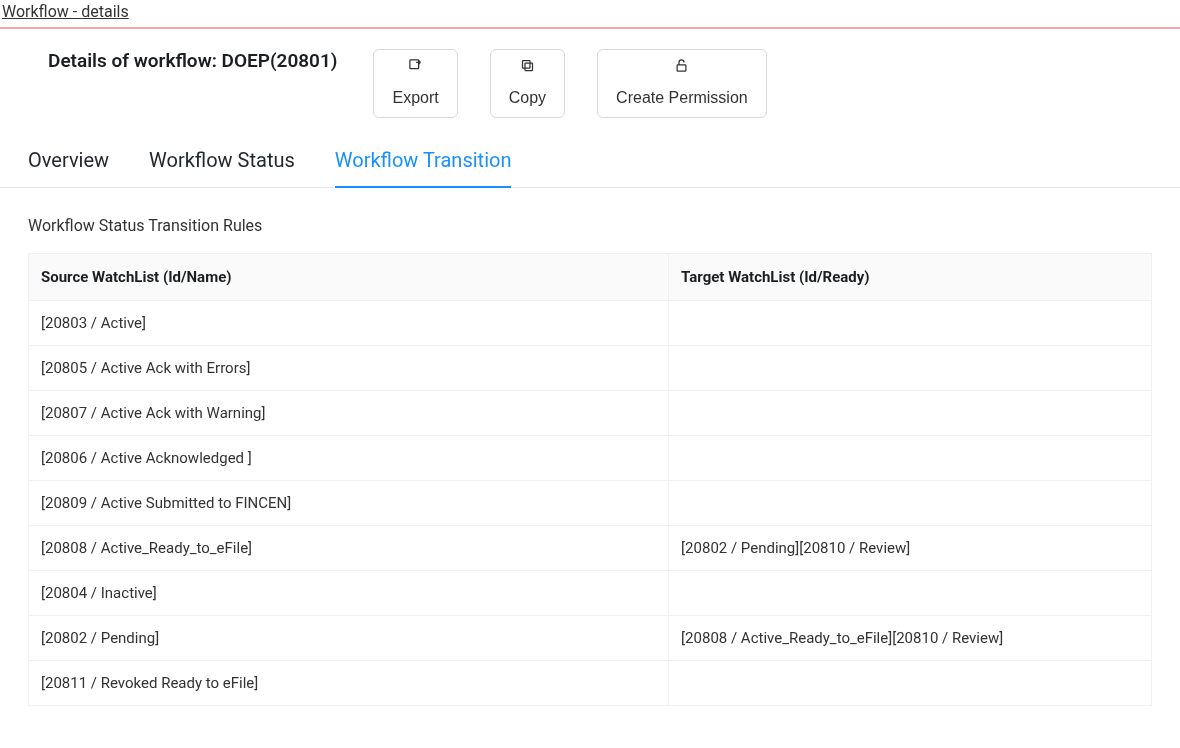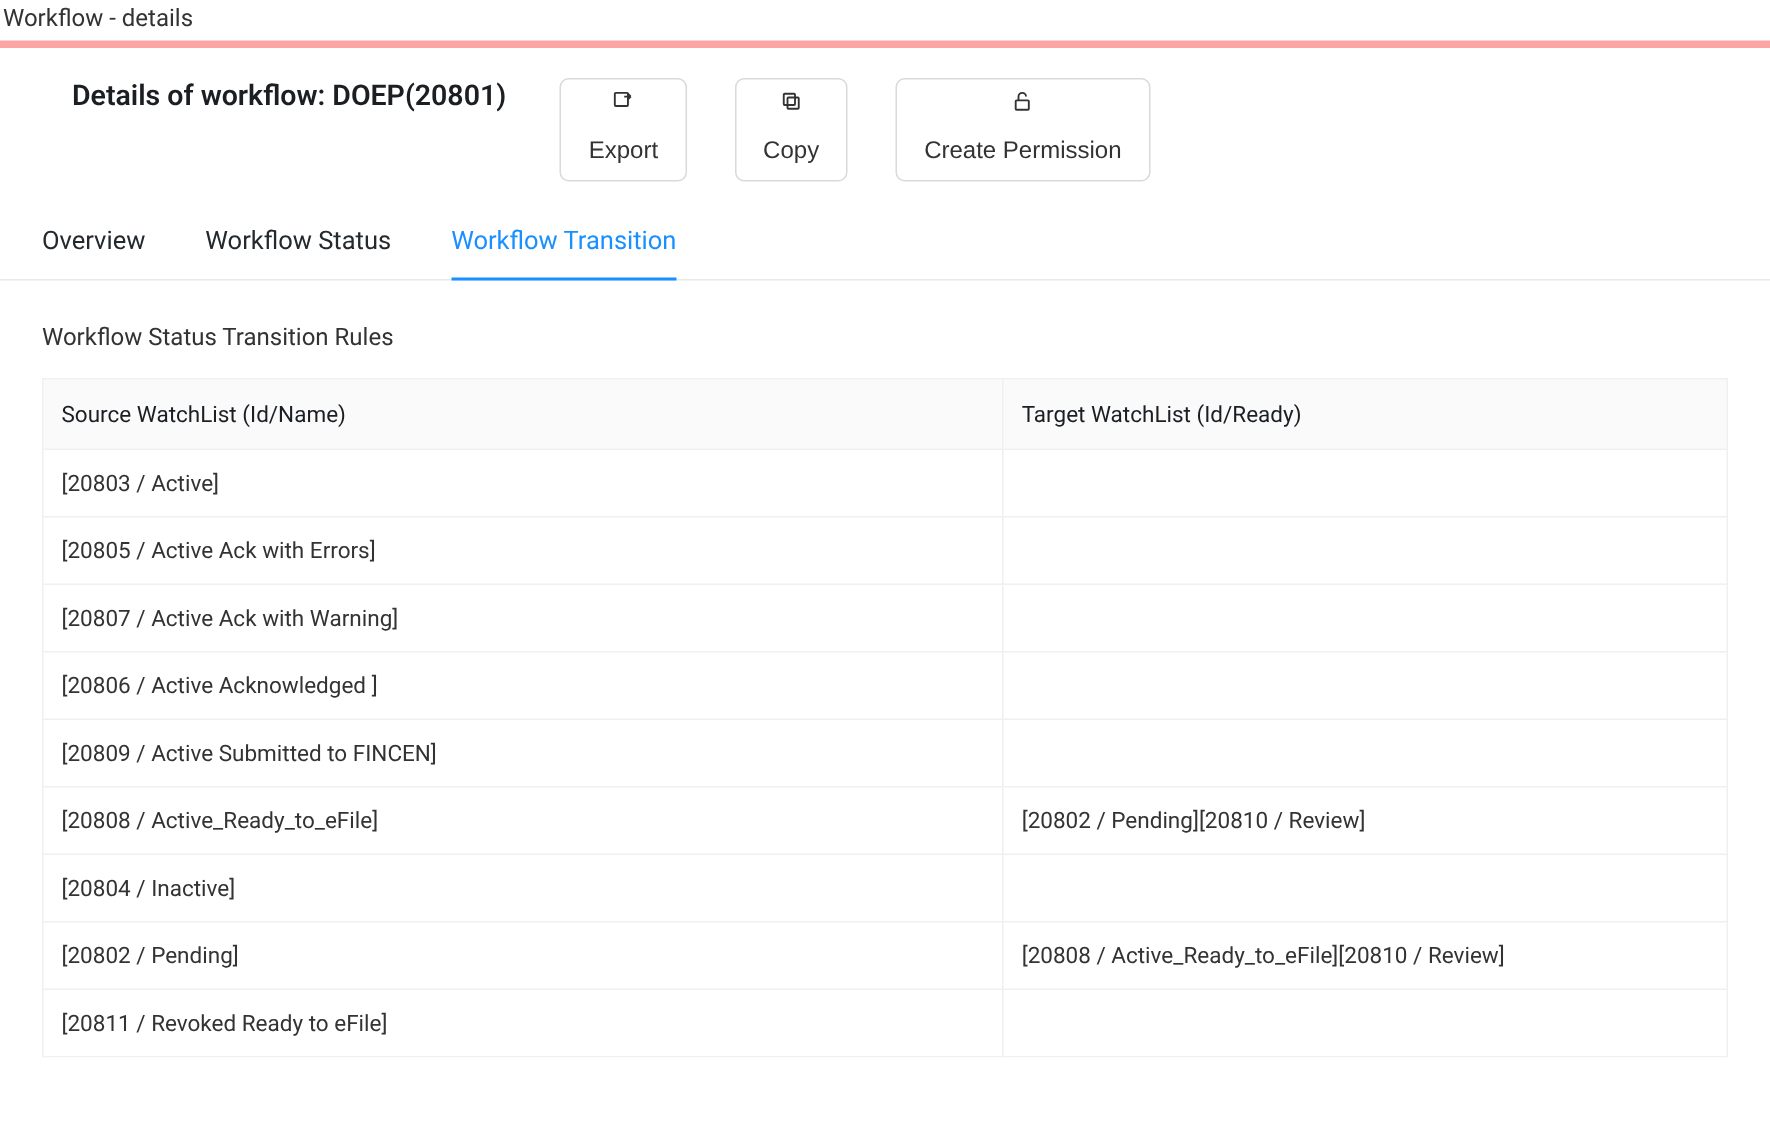--- a/index.html
+++ b/index.html
@@ -6,23 +6,24 @@
   body {
     margin: 0;
     font-family: -apple-system, BlinkMacSystemFont, "Segoe UI", Roboto, "Helvetica Neue", Arial, sans-serif;
     font-size: 14px;
     color: #24292e;
     background: #fff;
     width: 1180px;
   }
   .breadcrumb-bar {
     padding: 2px 2px 6px 2px;
-    border-bottom: 5px solid #fca5a5;
+    border-bottom: 2px solid #fca5a5;
     font-size: 16px;
     color: #333;
+    text-decoration: underline;
   }
   .header-row {
     display: flex;
     padding: 20px 28px 12px 48px;
     gap: 32px;
   }
   .page-title {
     font-size: 19px;
     font-weight: 600;
     color: #1b1f23;
@@ -45,21 +46,21 @@
   }
   .btn svg { width: 15px; height: 15px; }
   .tabs {
     display: flex;
     gap: 40px;
     padding: 8px 28px 0 28px;
     border-bottom: 1px solid #e8e8e8;
   }
   .tab {
     padding: 10px 0 14px 0;
-    font-size: 17px;
+    font-size: 20px;
     color: #24292e;
     cursor: pointer;
     border-bottom: 2px solid transparent;
     margin-bottom: -1px;
   }
   .tab.active {
     color: #1890ff;
     border-bottom: 2px solid #1890ff;
   }
   .content {
@@ -71,21 +72,21 @@
     margin: 0 0 18px 0;
     font-weight: 400;
   }
   table.rules {
     width: 100%;
     border-collapse: collapse;
     table-layout: fixed;
   }
   table.rules th {
     text-align: left;
-    font-weight: 400;
+    font-weight: 700;
     font-size: 15px;
     background: #fafafa;
     padding: 14px 12px;
     border: 1px solid #f0f0f0;
     color: #1b1f23;
   }
   table.rules td {
     padding: 13px 12px;
     border: 1px solid #f0f0f0;
     font-size: 15px;

